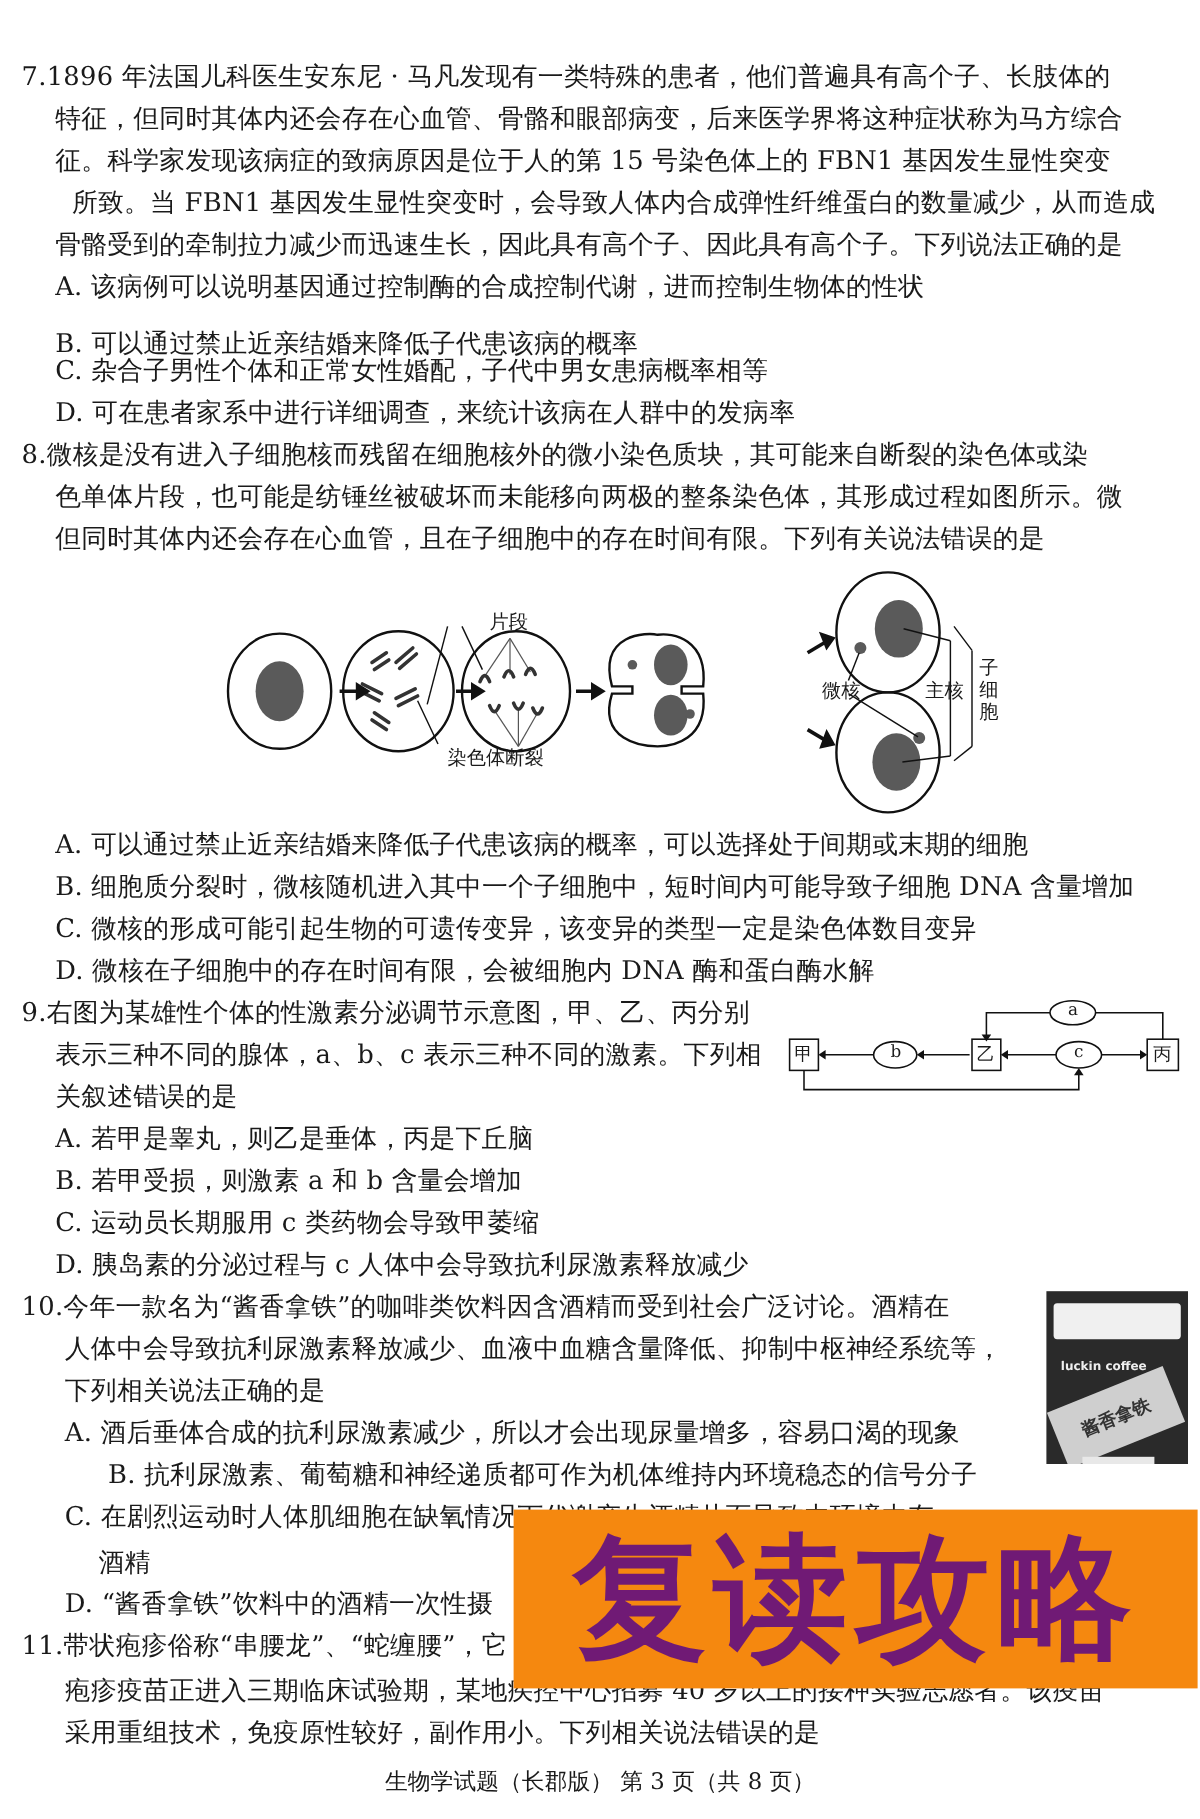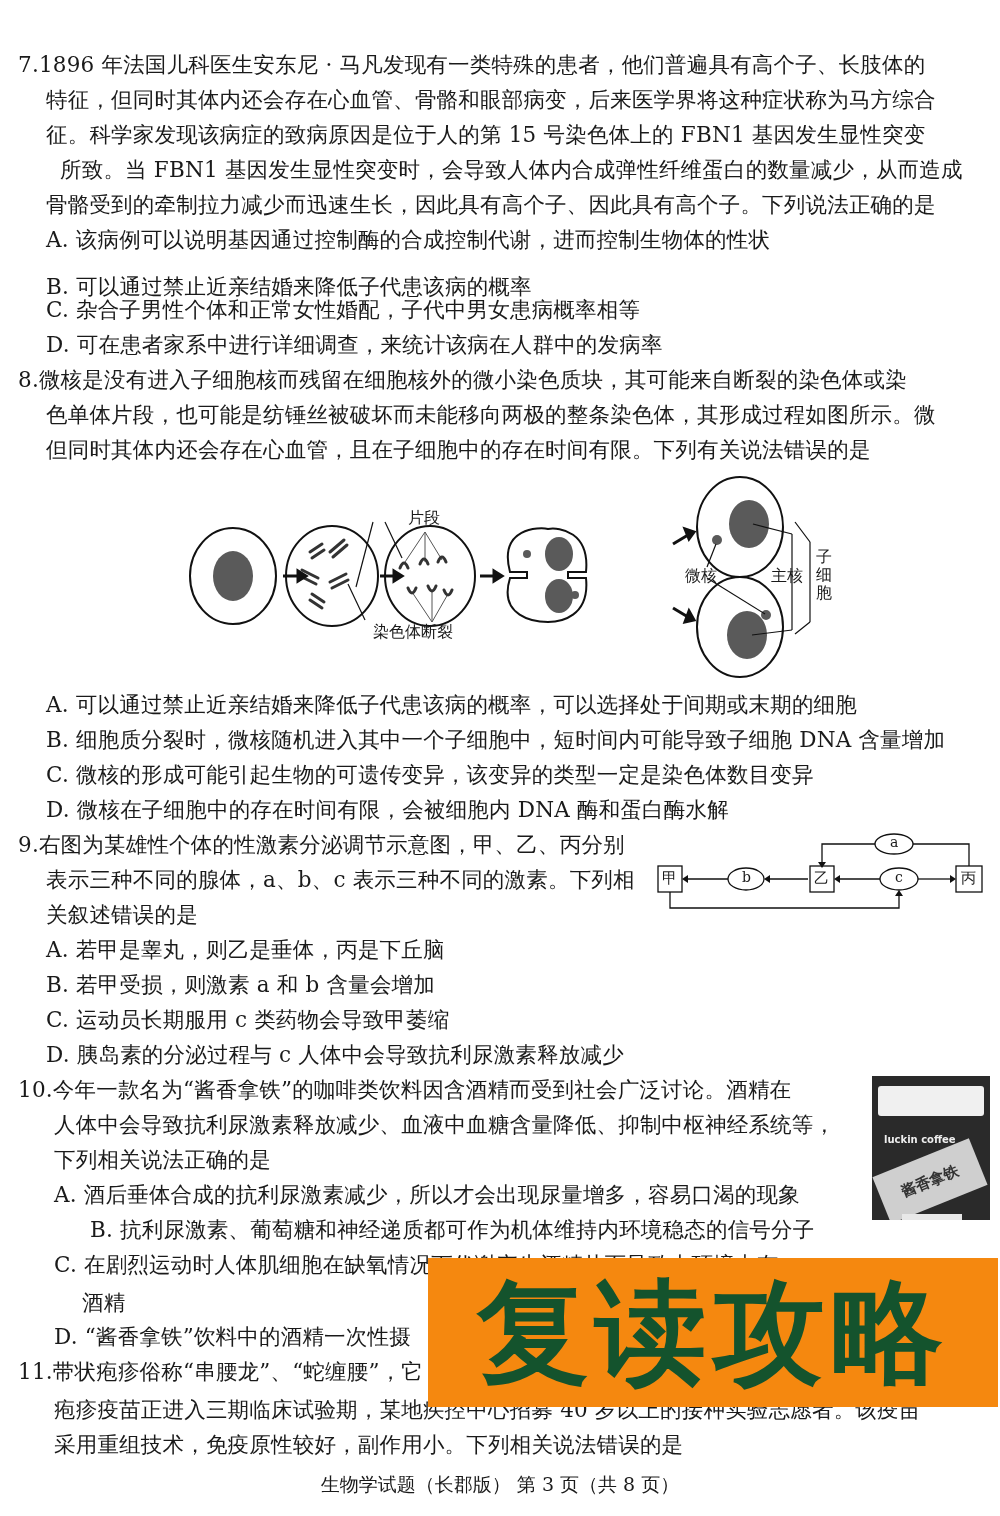--- a/index.html
+++ b/index.html
@@ -2,21 +2,21 @@
 <html><head>
 <meta charset="utf-8">
 <style>
   html, body { margin:0; padding:0; background:#ffffff; }
   body { width:1000px; height:1516px; position:relative; overflow:hidden;
          font-family: "DejaVu Serif", "Liberation Serif", serif; color:#1a1a1a; }
   .line { position:absolute; font-size:21.5px; line-height:30px; white-space:nowrap; letter-spacing:0.2px; }
   .fig { position:absolute; }
   .banner { position:absolute; left:428px; top:1258px; width:570px; height:149px;
             background:#f5880f; display:flex; align-items:center; justify-content:center; }
-  .banner span { font-family:Liberation Serif, serif; color:#14532d;
+  .banner span { font-family:Liberation Serif, serif; color:#701a75;
                  font-size:112px; font-weight:bold; letter-spacing:6px; line-height:1; }
   .photo { position:absolute; left:872px; top:1076px; width:118px; height:144px; background:#2a2a2a; overflow:hidden; }
   .footer { position:absolute; left:0; width:1000px; top:1472px; text-align:center; font-size:19px; }
 </style>
 </head>
 <body>
 
 <div class="line" style="left:18px; top:50px;"><span>7.</span><span>1896 年法国儿科医生安东尼 · 马凡发现有一类特殊的患者，他们普遍具有高个子、长肢体的</span></div>
 <div class="line" style="left:46px; top:85px;text-align:right;">特征，但同时其体内还会存在心血管、骨骼和眼部病变，后来医学界将这种症状称为马方综合</div>
 <div class="line" style="left:46px; top:120px;">征。科学家发现该病症的致病原因是位于人的第 15 号染色体上的 FBN1 基因发生显性突变</div>

